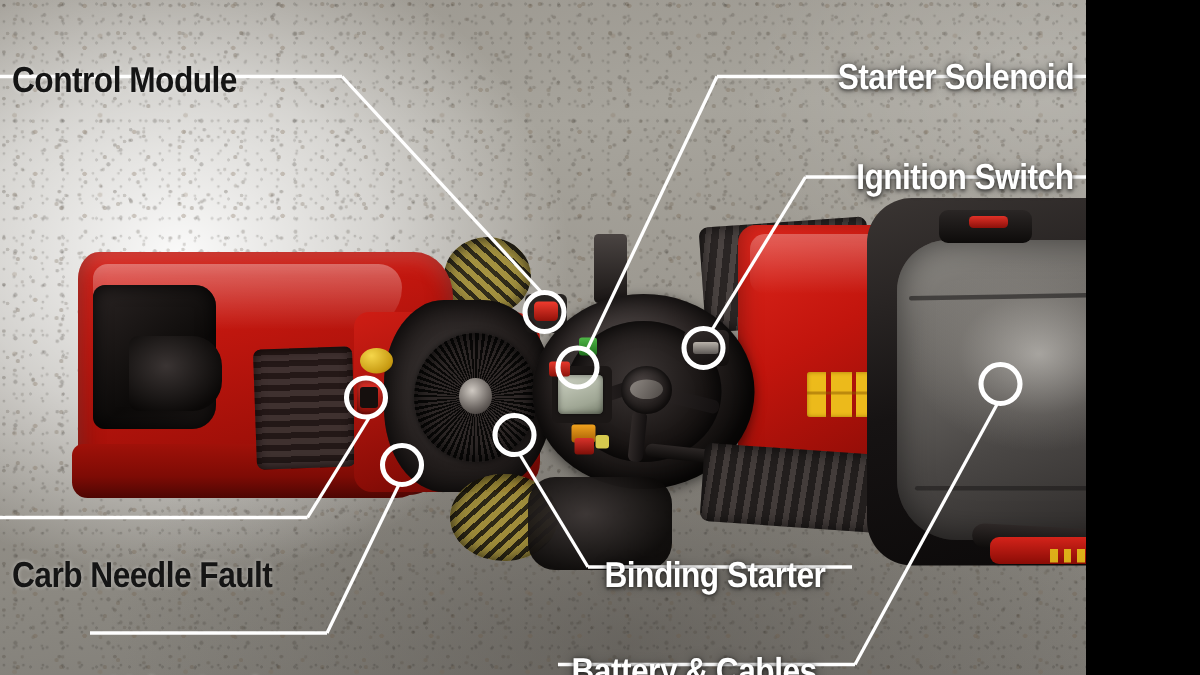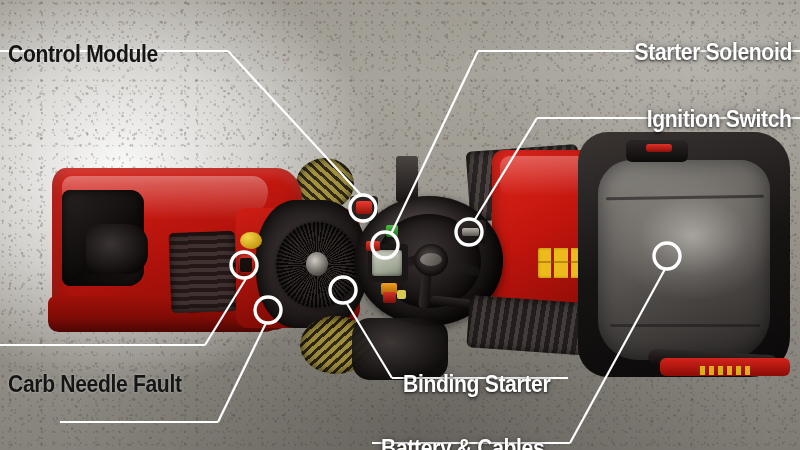--- a/index.html
+++ b/index.html
@@ -1,19 +1,19 @@
 <!DOCTYPE html>
 <html><head>
 <meta charset="utf-8">
 <title>Annotated Tractor Diagnostic Photo</title>
 <style>
   html,body{margin:0;padding:0;background:#000;}
   #stage{
     position:relative;
-    width:800px;height:450px;
+    width:724px;height:450px;
     overflow:hidden;
     font-family:"Liberation Sans", sans-serif;
     background:#8d8a84;
   }
 
   
   .photo{position:absolute;inset:0;overflow:hidden;}
   .concrete{
     position:absolute;inset:0;
     background:

